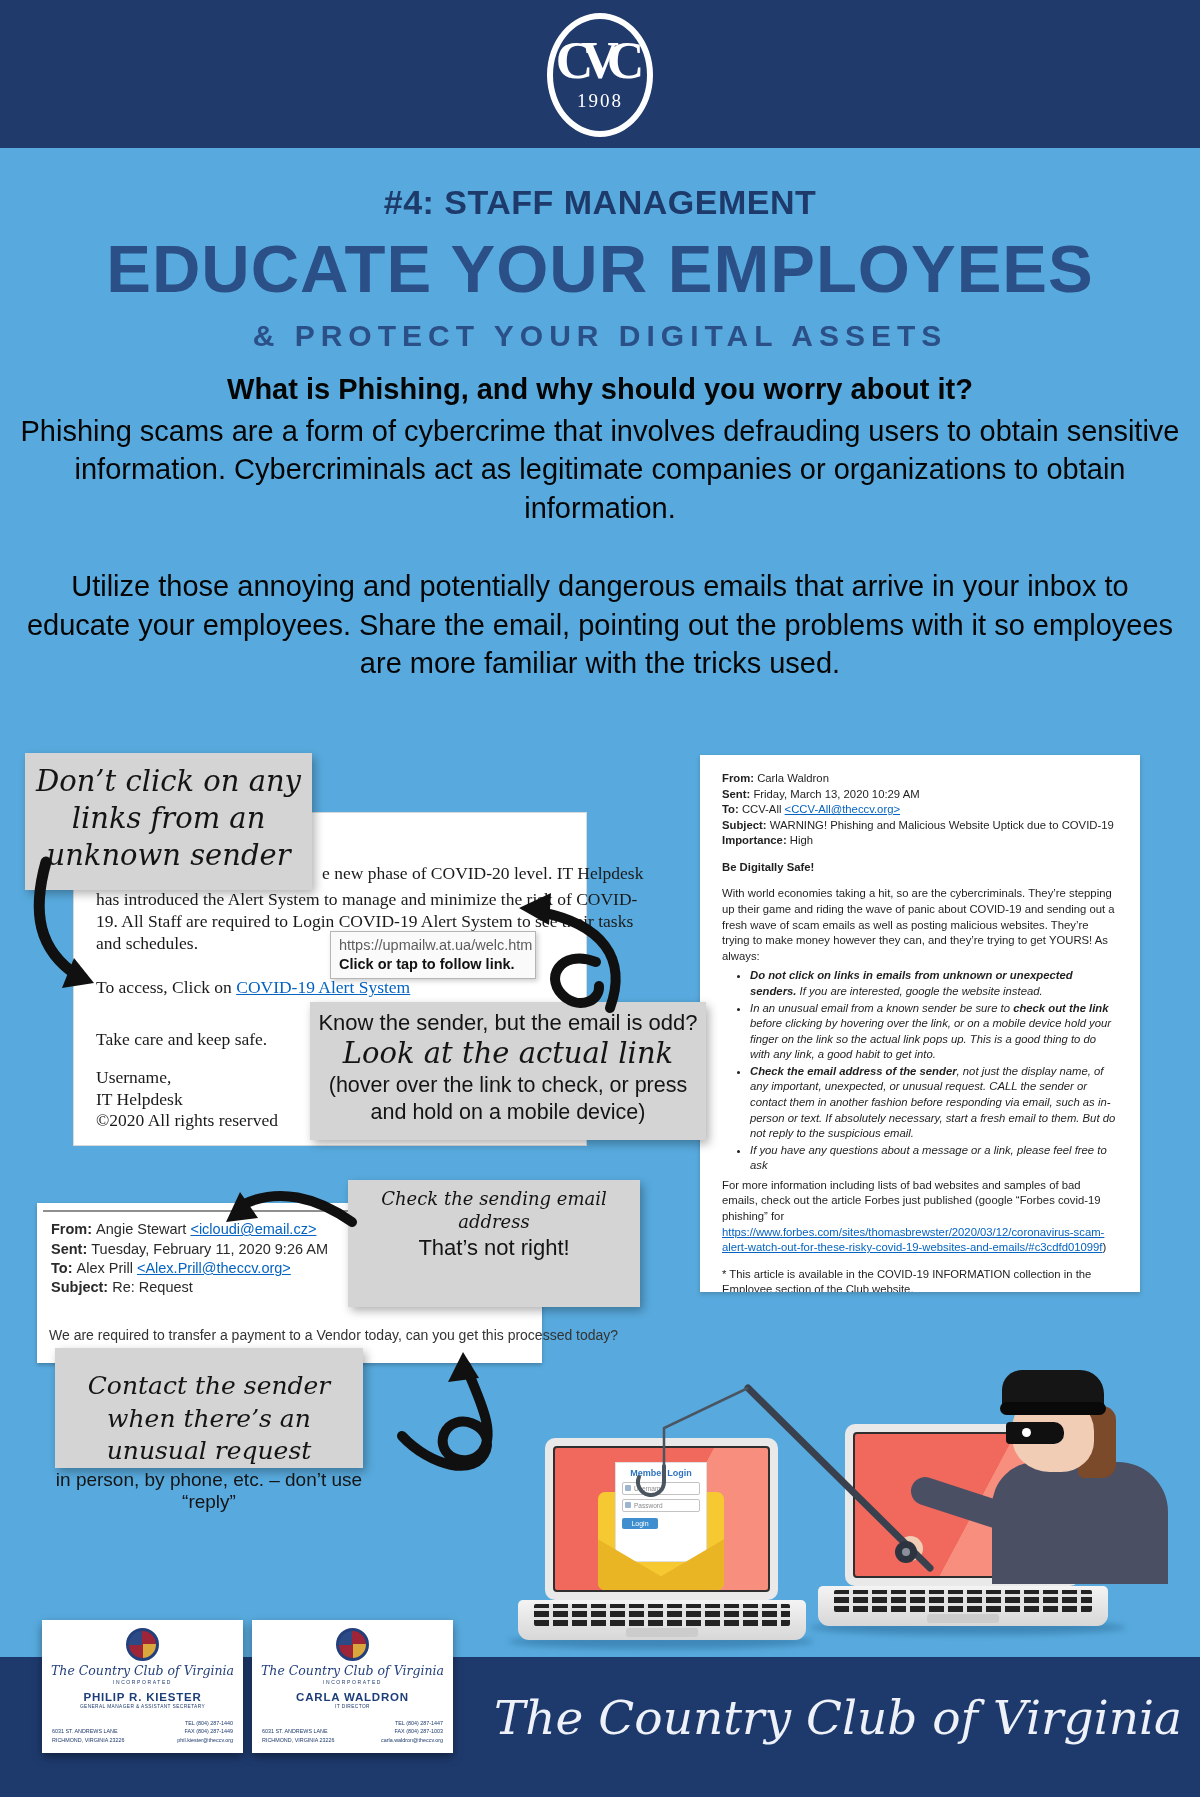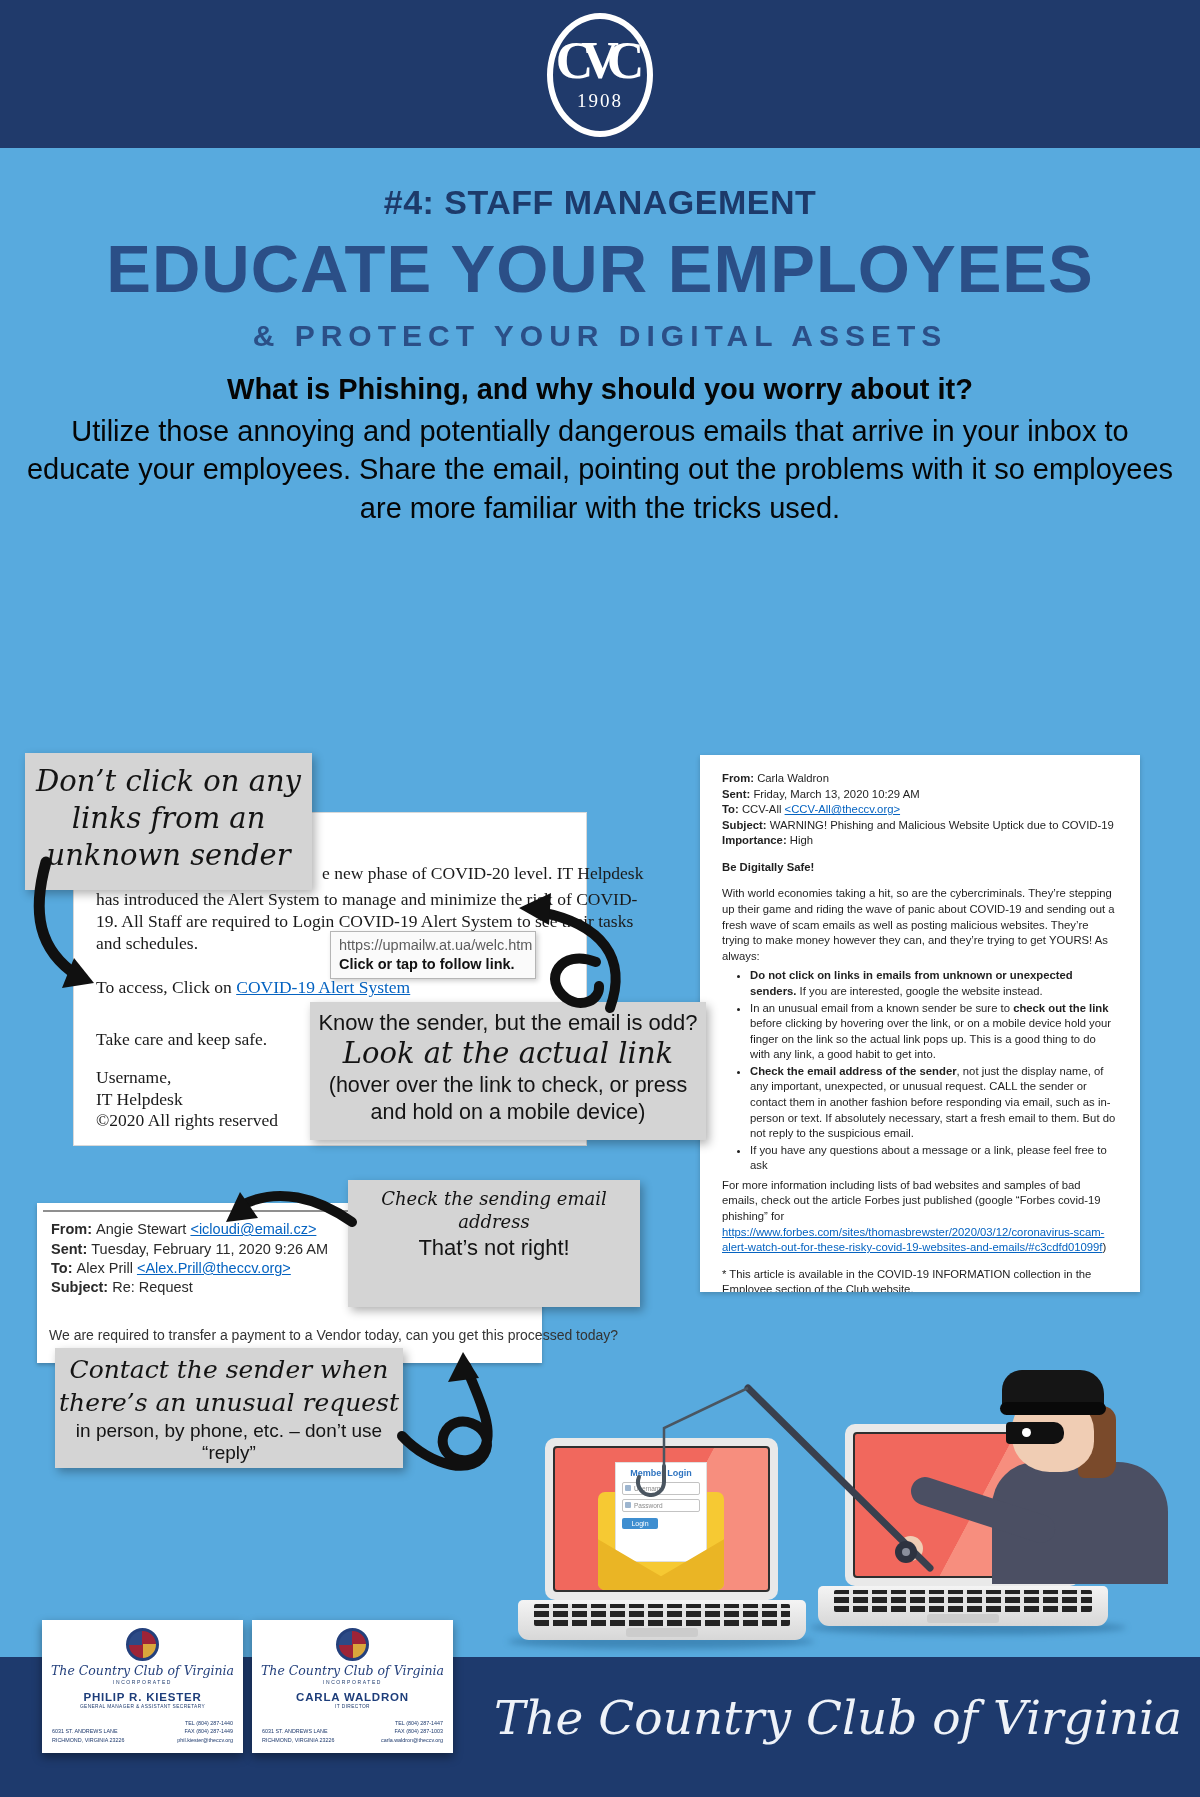--- a/index.html
+++ b/index.html
@@ -48,36 +48,36 @@
   .script{font-family:"DejaVu Serif",serif;font-style:italic;}
   .note1{left:25px;top:753px;width:287px;height:137px;padding-top:10px;}
   .note1 .script{font-size:29px;line-height:1.28;}
   .note2{left:310px;top:1002px;width:396px;height:138px;padding:8px 8px 0;}
   .note2 .plain1{font-size:22px;}
   .note2 .script{font-size:29px;line-height:1.1;margin:2px 0;}
   .note2 .plain2{font-size:21.5px;line-height:1.25;}
   .note3{left:348px;top:1180px;width:292px;height:127px;padding-top:8px;}
   .note3 .script{font-size:18px;line-height:1.25;}
   .note3 .plain1{font-size:22px;margin-top:2px;}
-  .note4{left:55px;top:1348px;width:348px;height:120px;padding-top:6px;}
+  .note4{left:55px;top:1348px;width:308px;height:120px;padding-top:22px;}
   .note4 .script{font-size:25px;line-height:1.3;}
   .note4 .plain1{font-size:19px;margin-top:1px;}
   
   .email2{position:absolute;left:37px;top:1203px;width:505px;height:160px;background:#fff;
     box-shadow:0 2px 4px rgba(0,0,0,.25);font-size:14.5px;color:#2a2a2a;z-index:2;}
   .e2-rule{position:absolute;top:7px;left:6px;right:6px;height:2px;background:#8f8f8f;}
   .email2 .hdr{position:absolute;left:14px;white-space:nowrap;}
   .e2-h1{top:18px;} .e2-h2{top:38px;} .e2-h3{top:57px;} .e2-h4{top:76px;}
   .e2-body{position:absolute;left:12px;top:124px;font-size:14px;color:#333;white-space:nowrap;}
   
   .email3{position:absolute;left:700px;top:755px;width:440px;height:537px;background:#fff;
     box-shadow:0 2px 5px rgba(0,0,0,.2);padding:16px 22px;box-sizing:border-box;
     font-size:11.3px;line-height:1.38;color:#1f1f1f;z-index:2;overflow:hidden;}
   .email3 .gap{height:11px;}
-  .email3 ul{margin:4px 0 4px 14px;padding:0 0 0 14px;}
+  .email3 ul{margin:4px 0 4px 14px;padding:0 0 0 14px;font-style:italic;}
   .email3 li{margin-bottom:1px;}
   
   .arrows{position:absolute;left:0;top:0;width:1200px;height:1797px;z-index:8;pointer-events:none;}
   
   .lap-shadow{position:absolute;background:rgba(26,84,128,.4);border-radius:50%;filter:blur(3px);z-index:2;}
   .shadow-l{left:508px;top:1634px;width:306px;height:15px;}
   .shadow-r{left:810px;top:1620px;width:316px;height:15px;}
   .screen-frame{position:absolute;background:#e9e9e9;border-radius:10px;padding:8px;box-sizing:border-box;z-index:3;}
   .frame-l{left:545px;top:1438px;width:233px;height:162px;}
   .frame-r{left:845px;top:1424px;width:235px;height:162px;}
@@ -143,20 +143,21 @@
   </div>
 
   <div class="title-wrap">
     <div class="kicker">#4: STAFF MANAGEMENT</div>
     <div class="main-title">EDUCATE YOUR EMPLOYEES</div>
     <div class="sub-title">&amp; PROTECT YOUR DIGITAL ASSETS</div>
   </div>
 
   <div class="intro">
     <div class="intro-heading">What is Phishing, and why should you worry about it?</div>
+    <p>Phishing scams are a form of cybercrime that involves defrauding users to obtain sensitive information. Cybercriminals act as legitimate companies or organizations to obtain information.</p>
     <p>Utilize those annoying and potentially dangerous emails that arrive in your inbox to educate your employees. Share the email, pointing out the problems with it so employees are more familiar with the tricks used.</p>
   </div>
 
   <div class="email1">
     <div class="ln e1-l1">e new phase of COVID-20 level. IT Helpdesk</div>
     <div class="ln e1-l2">has introduced the Alert System to manage and minimize the risk of COVID-</div>
     <div class="ln e1-l3">19. All Staff are required to Login COVID-19 Alert System to see their tasks</div>
     <div class="ln e1-l4">and schedules.</div>
     <div class="tooltip">
       <span>https://upmailw.at.ua/welc.htm</span><br>

